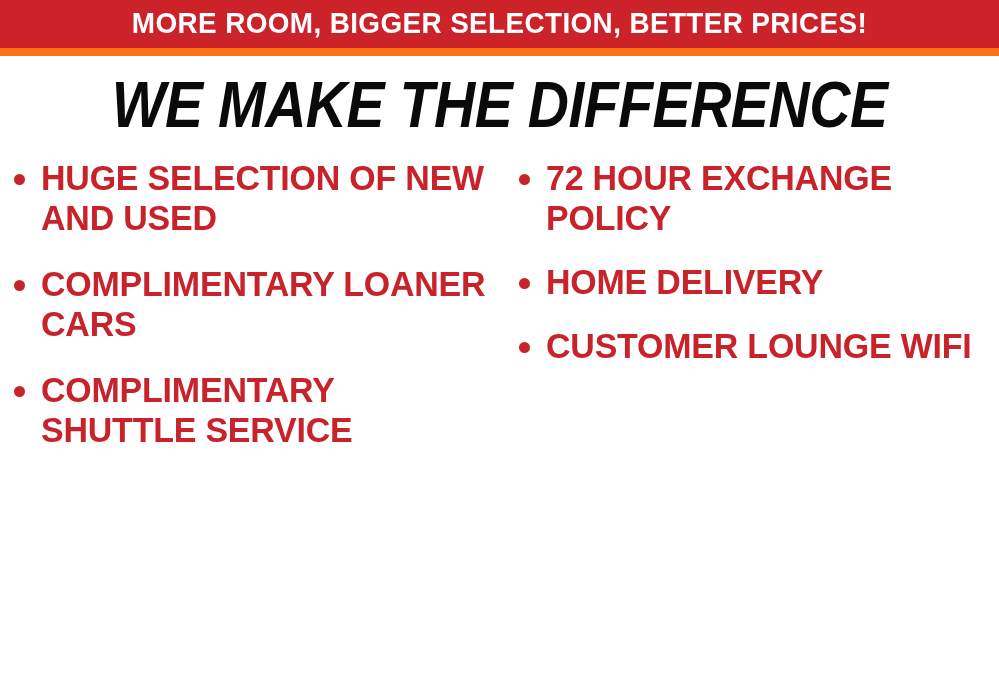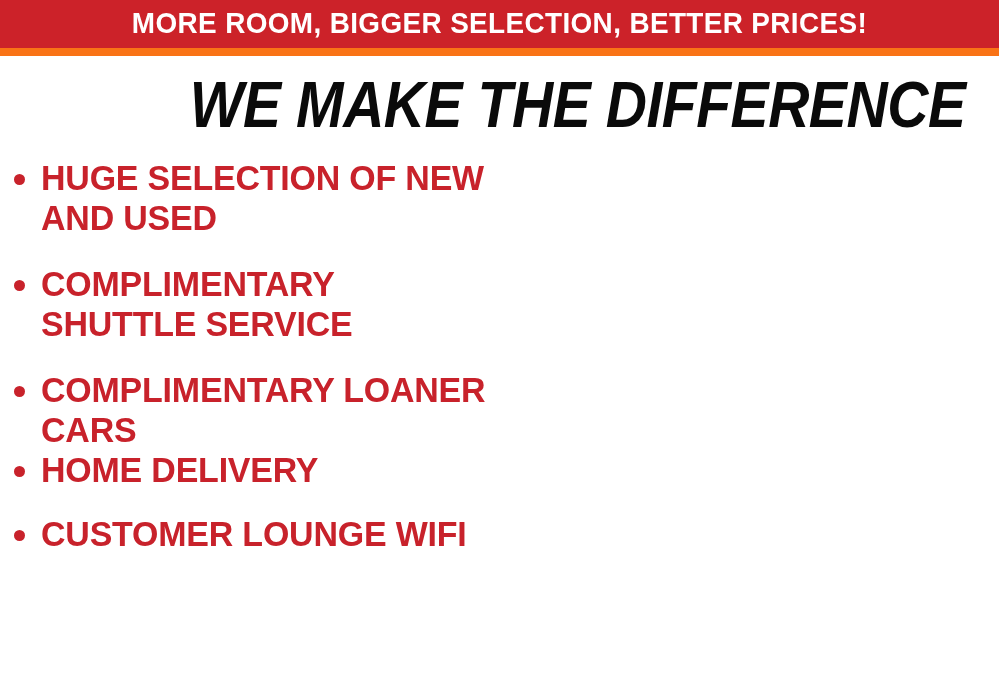--- a/index.html
+++ b/index.html
@@ -47,21 +47,21 @@
     white-space: nowrap;
     padding-bottom: 2px;
   }
 
   
   .headline {
     position: absolute;
     left: 0;
     top: 72px;
     width: 999px;
-    text-align: right;
+    text-align: center;
   }
   .headline-text {
     display: inline-block;
     color: #0a0a0a;
     font-family: "Liberation Sans", sans-serif;
     font-weight: bold;
     font-style: italic;
     font-size: 62px;
     line-height: 62px;
     letter-spacing: -0.5px;
@@ -72,21 +72,20 @@
 
   
   .columns {
     position: absolute;
     left: 0;
     top: 158px;
     width: 999px;
     height: 534px;
     display: flex;
     align-items: flex-start;
-    flex-direction: column;
   }
   .col {
     box-sizing: border-box;
   }
   .col-left {
     width: 505px;
     padding-left: 14px;
     padding-right: 4px;
   }
   .col-right {
@@ -154,31 +153,35 @@
   <div class="columns">
 
     <div class="col col-left">
       <ul class="bullet-list">
         <li class="bullet-item">
           <span class="bullet-dot"></span>
           <span class="bullet-label">HUGE SELECTION OF NEW AND USED</span>
         </li>
         <li class="bullet-item">
           <span class="bullet-dot"></span>
-          <span class="bullet-label">COMPLIMENTARY SHUTTLE SERVICE</span>
+          <span class="bullet-label">COMPLIMENTARY LOANER CARS</span>
         </li>
         <li class="bullet-item">
           <span class="bullet-dot"></span>
-          <span class="bullet-label">COMPLIMENTARY LOANER CARS</span>
+          <span class="bullet-label">COMPLIMENTARY SHUTTLE SERVICE</span>
         </li>
       </ul>
     </div>
 
     <div class="col col-right">
       <ul class="bullet-list">
+        <li class="bullet-item">
+          <span class="bullet-dot"></span>
+          <span class="bullet-label">72 HOUR EXCHANGE POLICY</span>
+        </li>
         <li class="bullet-item">
           <span class="bullet-dot"></span>
           <span class="bullet-label">HOME DELIVERY</span>
         </li>
         <li class="bullet-item">
           <span class="bullet-dot"></span>
           <span class="bullet-label">CUSTOMER LOUNGE WIFI</span>
         </li>
       </ul>
     </div>

